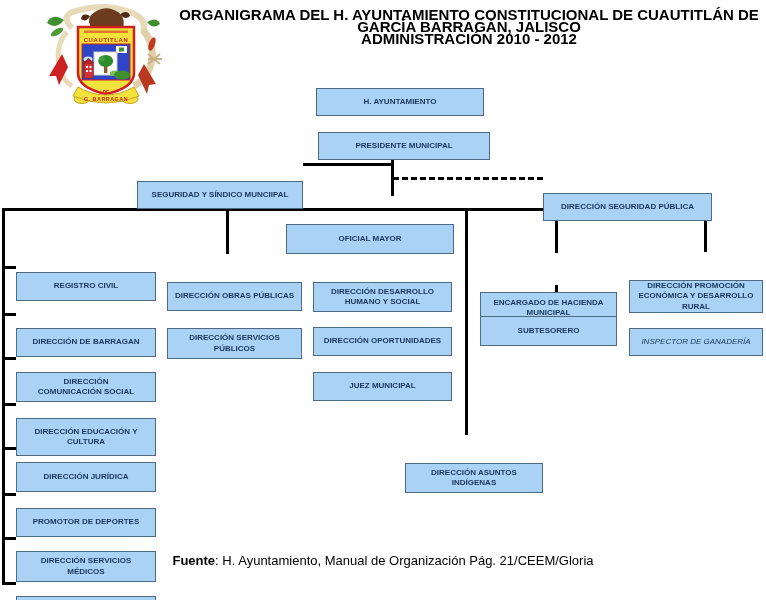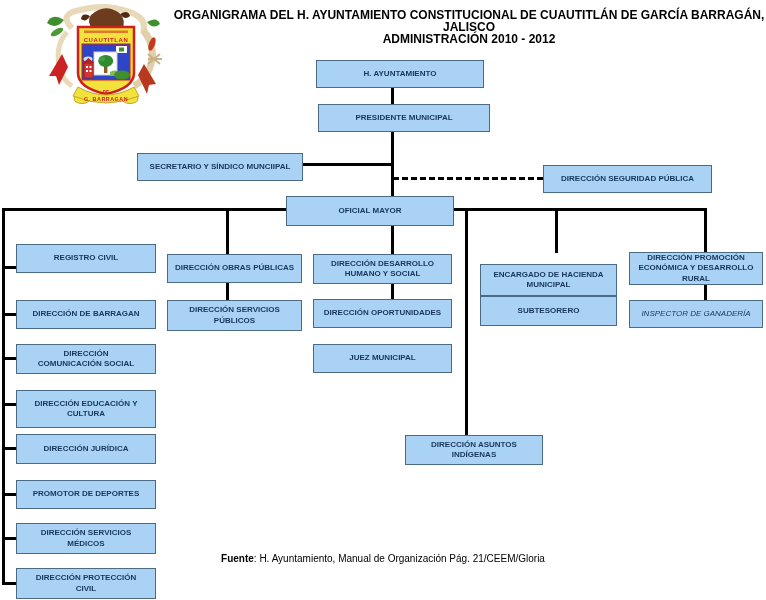--- a/index.html
+++ b/index.html
@@ -1,38 +1,38 @@
 <!DOCTYPE html>
 <html><head>
 <meta charset="utf-8">
 <style>
   html,body{margin:0;padding:0;background:#ffffff;}
   #page{position:relative;width:766px;height:600px;background:#ffffff;overflow:hidden;
         font-family:"Liberation Sans","DejaVu Sans",sans-serif;}
 
   
   #title{position:absolute;left:172px;top:9px;width:594px;text-align:center;
-         font-weight:bold;font-size:12px;line-height:12px;color:#000;}
+         font-weight:bold;font-size:15px;line-height:12px;color:#000;}
 
   
   .node{position:absolute;background:#A9D2F4;border:1px solid #4A6A85;
         color:#17365D;font-weight:bold;font-size:8px;line-height:1.3;
         display:flex;align-items:center;justify-content:center;text-align:center;
-        padding:1px 3px;box-sizing:border-box;}
+        padding:1px 3px;box-sizing:border-box;margin-top:28px;}
   .node.narrow{padding-left:16px;padding-right:16px;}
   .node.plain{font-weight:normal;font-style:italic;}
 
   
   .hl,.vl{position:absolute;background:#000;}
   .hl{height:3px;} .vl{width:3px;}
   .dash{position:absolute;height:0;border-top:3px dashed #000;}
 
   
   #footer{position:absolute;left:0;top:553px;width:766px;text-align:center;
-          font-size:10px;color:#000;}
+          font-size:13px;color:#000;}
   #footer .b{font-weight:bold;}
 
   #logo{position:absolute;left:44px;top:2px;width:122px;height:104px;}
 </style>
 </head>
 <body>
 
 <div id="page">
 
   <div id="title">
@@ -107,42 +107,42 @@
   <div class="vl" style="left:391px;top:226px;height:28px"></div>
   <div class="vl" style="left:391px;top:284px;height:15px"></div>
   <div class="vl" style="left:465px;top:208px;height:227px"></div>
   <div class="vl" style="left:555px;top:208px;height:45px"></div>
   <div class="vl" style="left:555px;top:285px;height:15px"></div>
   <div class="vl" style="left:704px;top:208px;height:44px"></div>
   <div class="vl" style="left:704px;top:285px;height:15px"></div>
 
   <div class="node" style="left:316px;top:60px;width:168px;height:28px">H. AYUNTAMIENTO</div>
   <div class="node" style="left:318px;top:104px;width:172px;height:28px">PRESIDENTE MUNICIPAL</div>
-  <div class="node" style="left:137px;top:153px;width:166px;height:28px">SECRETARIO Y SÍNDICO MUNCIIPAL</div>
+  <div class="node" style="left:137px;top:153px;width:166px;height:28px">SEGURIDAD Y SÍNDICO MUNCIIPAL</div>
   <div class="node" style="left:543px;top:165px;width:169px;height:28px">DIRECCIÓN SEGURIDAD PÚBLICA</div>
   <div class="node" style="left:286px;top:196px;width:168px;height:30px">OFICIAL MAYOR</div>
 
   <div class="node" style="left:16px;top:244px;width:140px;height:29px">REGISTRO CIVIL</div>
   <div class="node" style="left:16px;top:300px;width:140px;height:29px">DIRECCIÓN DE BARRAGAN</div>
   <div class="node narrow" style="left:16px;top:344px;width:140px;height:30px">DIRECCIÓN COMUNICACIÓN SOCIAL</div>
   <div class="node narrow" style="left:16px;top:390px;width:140px;height:38px">DIRECCIÓN EDUCACIÓN Y CULTURA</div>
   <div class="node" style="left:16px;top:434px;width:140px;height:30px">DIRECCIÓN JURÍDICA</div>
   <div class="node" style="left:16px;top:480px;width:140px;height:29px">PROMOTOR DE DEPORTES</div>
   <div class="node narrow" style="left:16px;top:568px;width:140px;height:31px">DIRECCIÓN PROTECCIÓN CIVIL</div>
   <div class="node narrow" style="left:16px;top:523px;width:140px;height:31px">DIRECCIÓN SERVICIOS MÉDICOS</div>
 
   <div class="node" style="left:167px;top:254px;width:135px;height:29px">DIRECCIÓN OBRAS PÚBLICAS</div>
   <div class="node narrow" style="left:167px;top:300px;width:135px;height:31px">DIRECCIÓN SERVICIOS PÚBLICOS</div>
 
   <div class="node" style="left:313px;top:254px;width:139px;height:30px">DIRECCIÓN DESARROLLO HUMANO Y SOCIAL</div>
   <div class="node" style="left:313px;top:299px;width:139px;height:29px">DIRECCIÓN OPORTUNIDADES</div>
   <div class="node" style="left:313px;top:344px;width:139px;height:29px">JUEZ MUNICIPAL</div>
 
   <div class="node" style="left:480px;top:264px;width:137px;height:32px">ENCARGADO DE HACIENDA MUNICIPAL</div>
-  <div class="node" style="left:480px;top:296px;width:137px;height:30px">SUBTESORERO</div>
+  <div class="node" style="left:480px;top:288px;width:137px;height:30px">SUBTESORERO</div>
 
   <div class="node" style="left:629px;top:252px;width:134px;height:33px">DIRECCIÓN PROMOCIÓN ECONÓMICA Y DESARROLLO RURAL</div>
   <div class="node plain" style="left:629px;top:300px;width:134px;height:28px">INSPECTOR DE GANADERÍA</div>
 
   <div class="node narrow" style="left:405px;top:435px;width:138px;height:30px">DIRECCIÓN ASUNTOS INDÍGENAS</div>
 
   <div id="footer">
     <span class="b">Fuente</span><span>: H. Ayuntamiento, Manual de Organización Pág. 21/CEEM/Gloria</span>
   </div>
 

